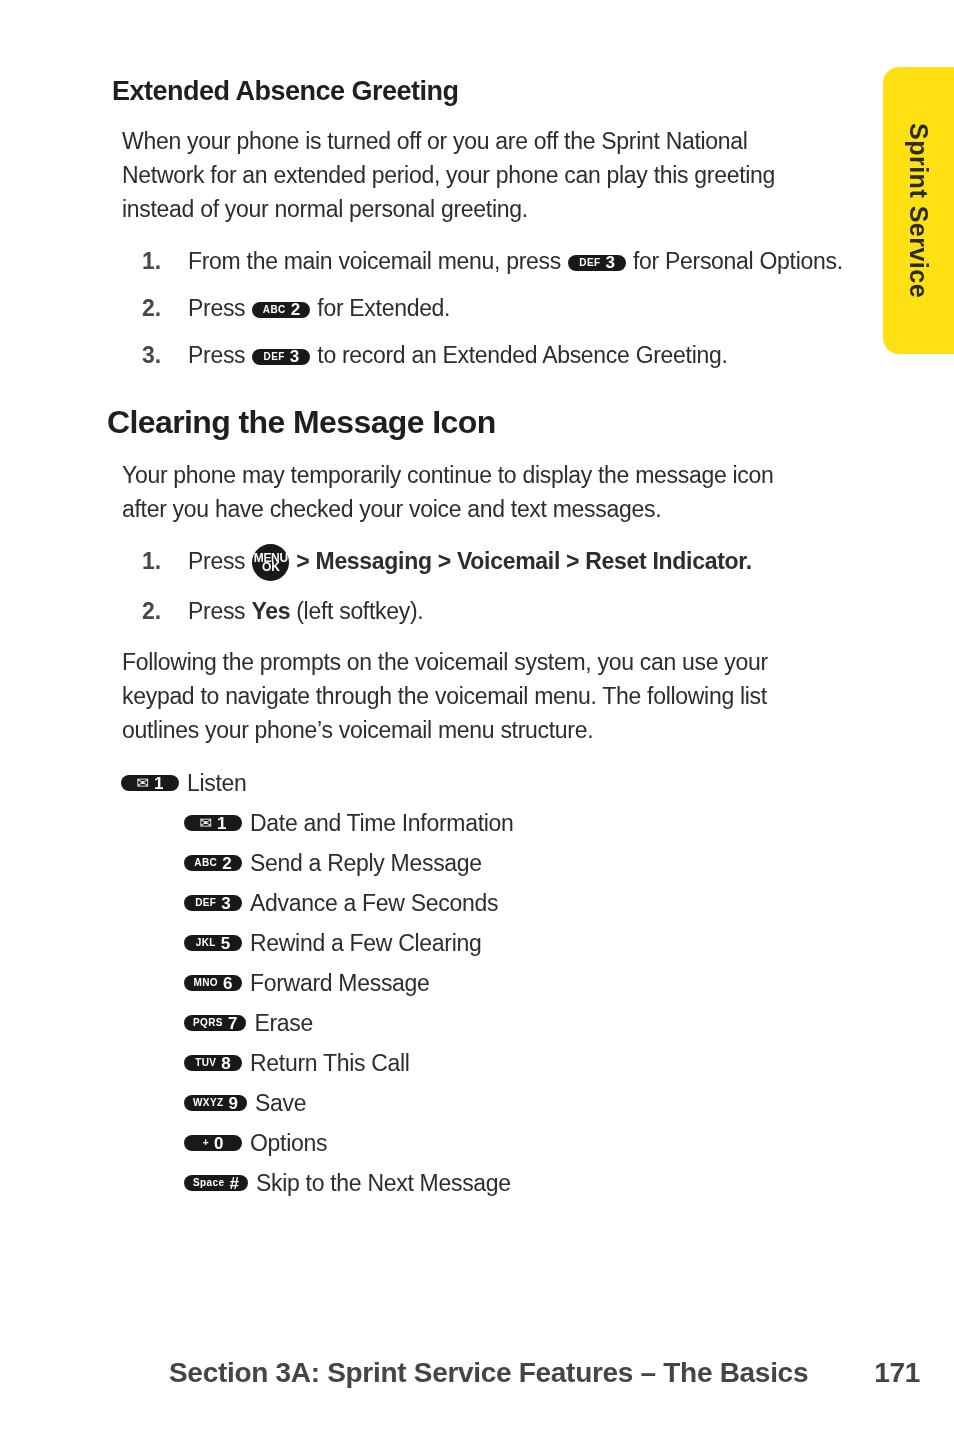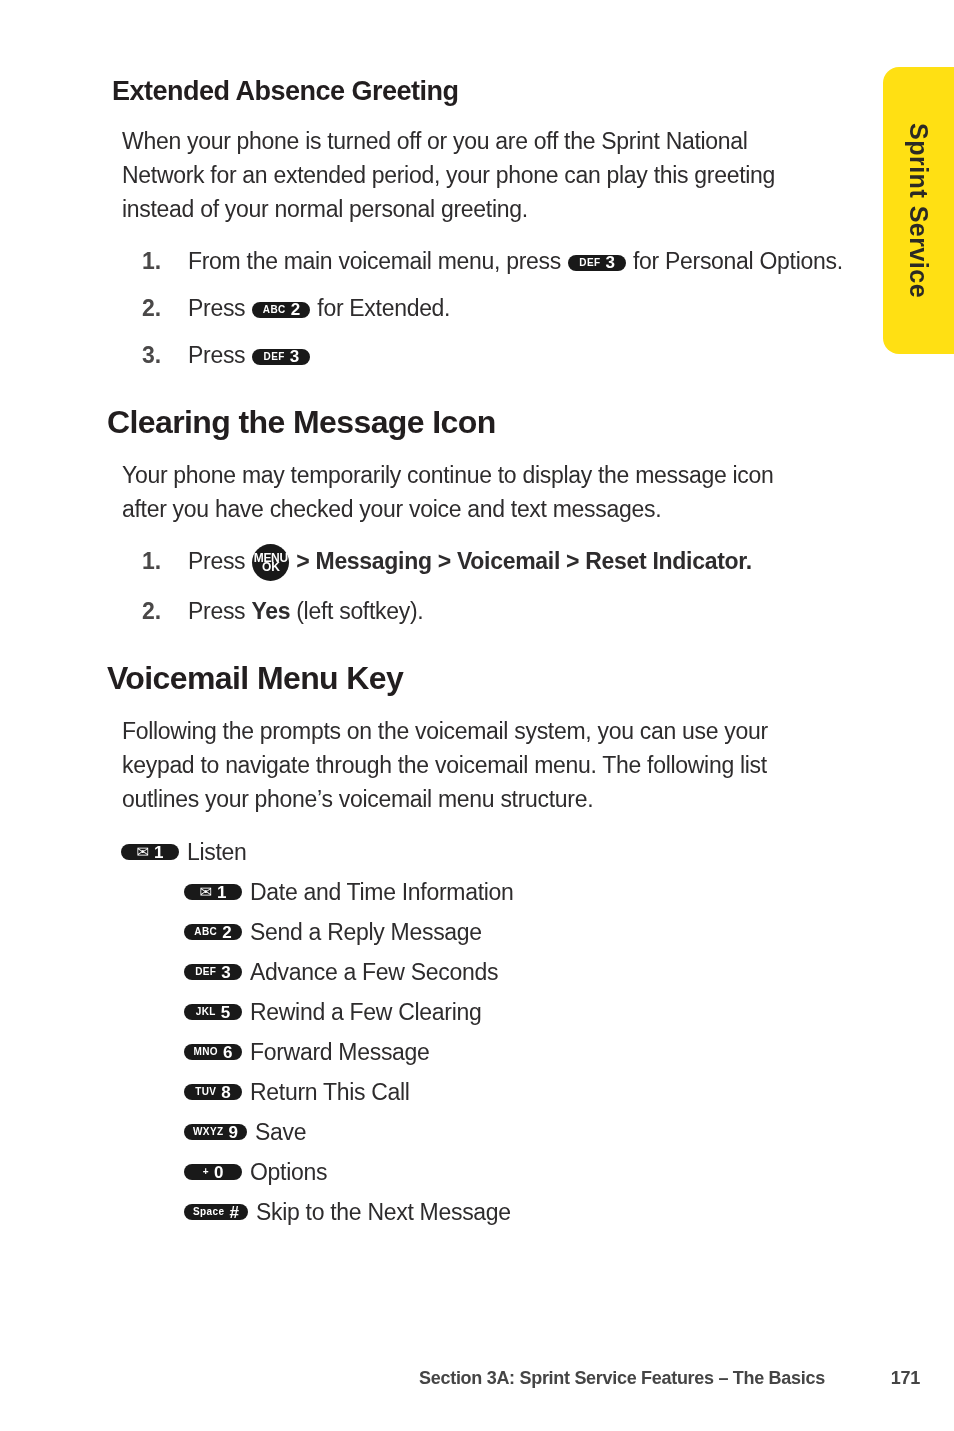--- a/index.html
+++ b/index.html
@@ -57,21 +57,21 @@
   .keylist { margin:16px 0 0 0; }
   .keyrow { display:flex; align-items:center; height:40px; font-size:23px; }
   .keyrow .key { margin:0 8px 0 0; }
   .keyrow.root { margin-left:14px; }
   .keyrow.sub  { margin-left:77px; }
   .key-label { letter-spacing:-0.3px; }
   
   .footer {
     position:absolute; left:0; right:34px; bottom:42px;
     display:flex; justify-content:flex-end; align-items:flex-end; gap:66px;
-    font-weight:bold; font-size:18px; color:#454545; letter-spacing:-0.3px;
+    font-weight:bold; font-size:28px; color:#454545; letter-spacing:-0.3px;
   }
 </style>
 </head>
 <body>
 
 <div class="page">
 
   <aside class="side-tab">
     <span class="side-tab-label">Sprint Service</span>
   </aside>
@@ -94,42 +94,41 @@
         <span class="step-txt"><span>Press</span><span class="key">
               <span class="key-letters">ABC</span>
               <span class="key-digit">2</span>
             </span><span>for Extended.</span></span>
       </div>
       <div class="step">
         <span class="step-num">3.</span>
         <span class="step-txt"><span>Press</span><span class="key">
               <span class="key-letters">DEF</span>
               <span class="key-digit">3</span>
-            </span></span>
+            </span><span>to record an Extended Absence Greeting.</span></span>
       </div>
     </div>
 
     <h2 class="h-sec">Clearing the Message Icon</h2>
     <p class="body-p">Your phone may temporarily continue to display the message icon after you have checked your voice and text messages.</p>
 
     <div class="steps">
       <div class="step">
         <span class="step-num">1.</span>
         <span class="step-txt"><span>Press</span><span class="menukey">
               <span>MENU</span>
               <span>OK</span>
             </span><b>&gt; Messaging &gt; Voicemail &gt; Reset Indicator.</b></span>
       </div>
       <div class="step">
         <span class="step-num">2.</span>
         <span class="step-txt"><span>Press</span> <b>Yes</b><span> (left softkey).</span></span>
       </div>
     </div>
 
-    <h2 class="h-sec">Voicemail Menu Key</h2>
     <p class="body-p">Following the prompts on the voicemail system, you can use your keypad to navigate through the voicemail menu. The following list outlines your phone’s voicemail menu structure.</p>
 
     <div class="keylist">
 
       <div class="keyrow root">
         <span class="key">
             <span class="key-letters env">✉</span>
             <span class="key-digit">1</span>
           </span>
         <span class="key-label">Listen</span>
@@ -162,20 +161,27 @@
             <span class="key-digit">5</span>
           </span>
         <span class="key-label">Rewind a Few Clearing</span>
       </div>
       <div class="keyrow sub">
         <span class="key">
             <span class="key-letters">MNO</span>
             <span class="key-digit">6</span>
           </span>
         <span class="key-label">Forward Message</span>
+      </div>
+      <div class="keyrow sub">
+        <span class="key">
+            <span class="key-letters">PQRS</span>
+            <span class="key-digit">7</span>
+          </span>
+        <span class="key-label">Erase</span>
       </div>
       <div class="keyrow sub">
         <span class="key">
             <span class="key-letters">TUV</span>
             <span class="key-digit">8</span>
           </span>
         <span class="key-label">Return This Call</span>
       </div>
       <div class="keyrow sub">
         <span class="key">

